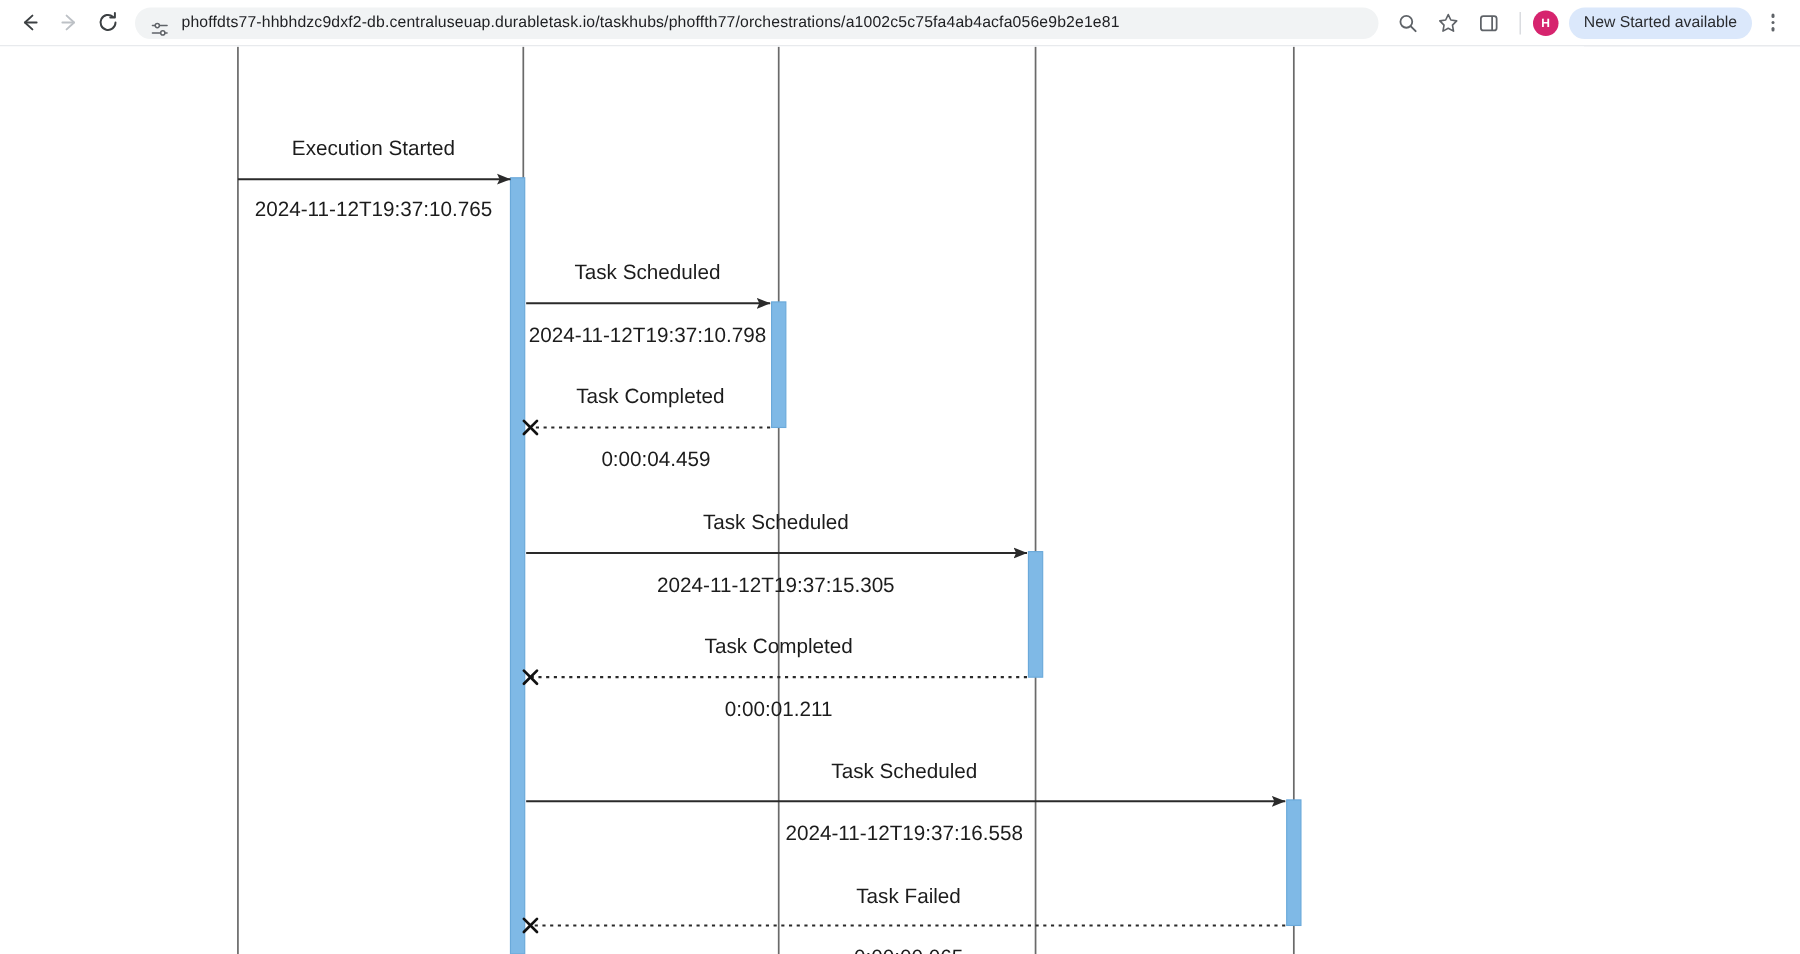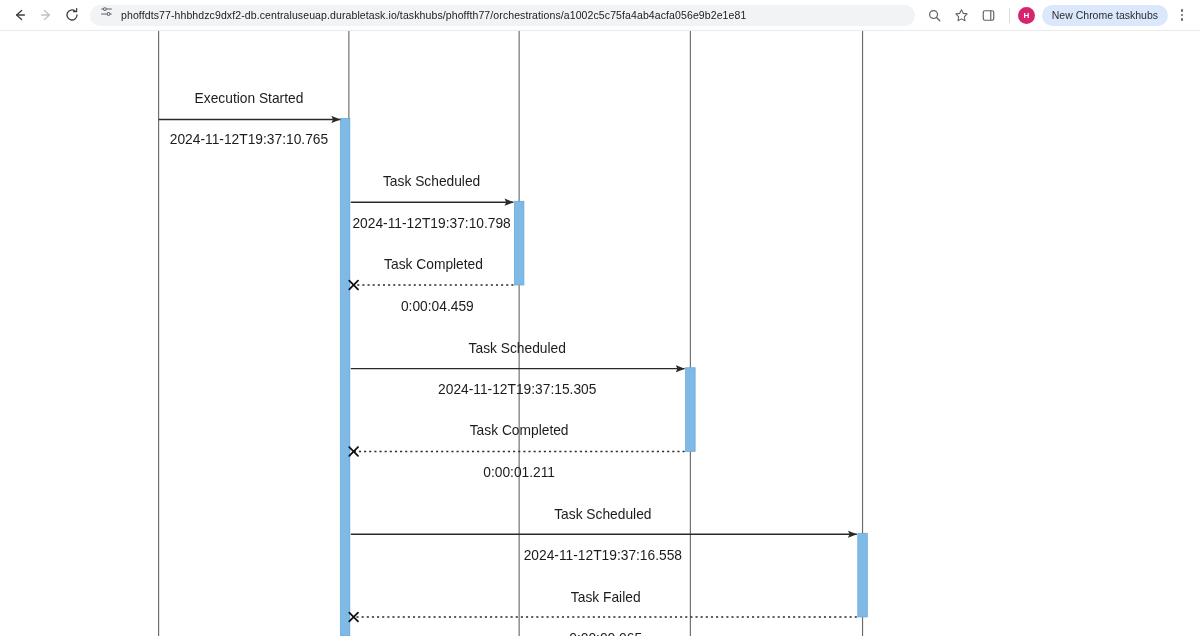--- a/index.html
+++ b/index.html
@@ -33,21 +33,21 @@
     flex: 0 0 auto;
   }
   .nav-btn svg { display: block; }
 
   .omnibox {
     flex: 1 1 auto;
     height: 21px;
     background: #f1f3f4;
     border-radius: 11px;
     display: flex;
-    align-items: flex-start;
+    align-items: flex-end;
     margin: 0 6px 0 4px;
     padding: 0 10px;
     min-width: 0;
   }
   .omnibox-icon { flex: 0 0 auto; margin-right: 8px; display: flex; }
   .omnibox-url {
     font-size: 10.5px;
     color: #202124;
     letter-spacing: 0.01em;
     white-space: nowrap;
@@ -170,21 +170,21 @@
       <svg width="15" height="15" viewBox="0 0 16 16">
         <rect x="2.4" y="2.9" width="11.2" height="10.2" rx="1.8" fill="none" stroke="#5f6368" stroke-width="1.25"></rect>
         <line x1="10.4" y1="2.9" x2="10.4" y2="13.1" stroke="#5f6368" stroke-width="1.25"></line>
       </svg>
     </div>
 
     <div class="tb-sep"></div>
 
     <div class="avatar">H</div>
 
-    <div class="chrome-pill">New Chrome taskhubs</div>
+    <div class="chrome-pill">New Started available</div>
 
     <div class="kebab">
       <i></i>
       <i></i>
       <i></i>
     </div>
   </div>
 </div>
 
 <div class="page">

